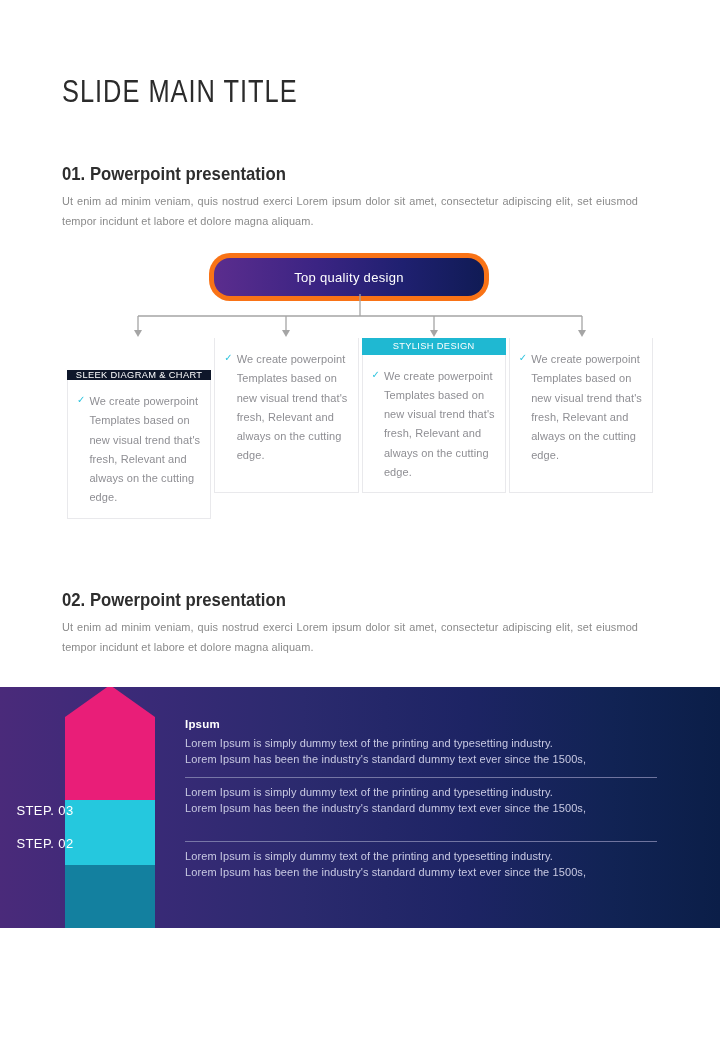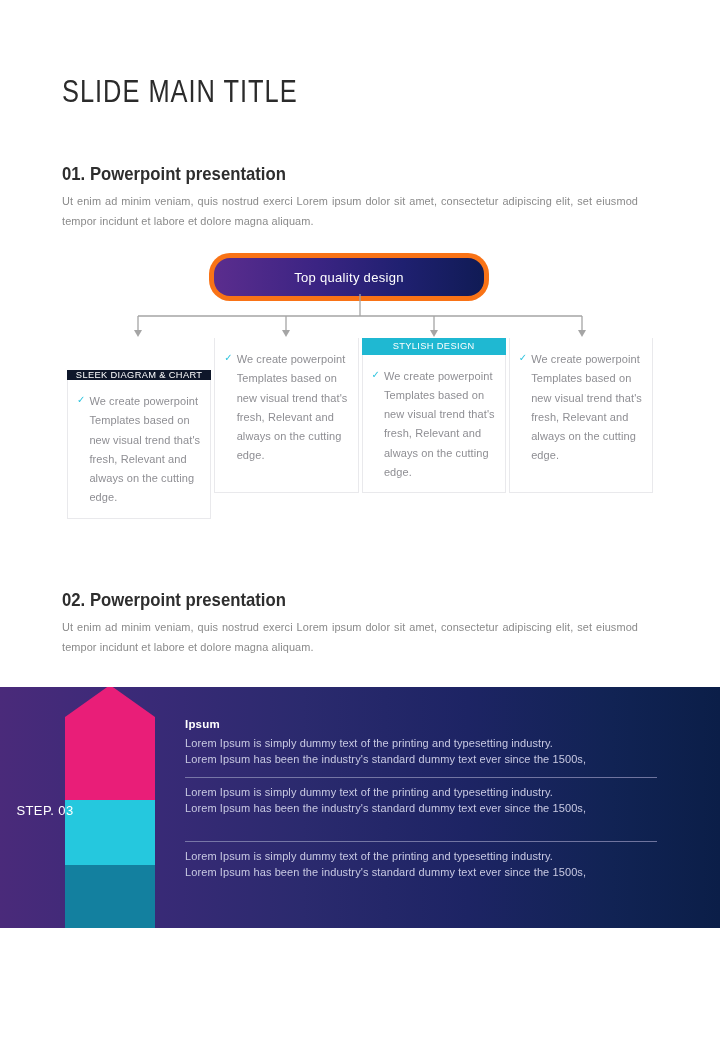--- a/index.html
+++ b/index.html
@@ -274,20 +274,23 @@
 
   <svg id="steps-svg" width="90" height="241" viewBox="0 0 90 241" style="position:absolute;left:65px;top:0;" xmlns="http://www.w3.org/2000/svg">
     <polygon id="shape-step1" points="0,241 0,178 45,146 90,178 90,241" fill="#13809f"></polygon>
     <polygon id="shape-step2" points="0,178 0,113 45,81 90,113 90,178" fill="#25c8de"></polygon>
     <polygon id="shape-step3" points="0,113 0,30 45,-2 90,30 90,113" fill="#e91e78"></polygon>
   </svg>
 
   <div class="step" style="top:0px;height:113px;margin-top:32px;">
     <span class="step-label">STEP. 03</span>
   </div>
+  <div class="step" style="top:113px;height:65px;">
+    <span class="step-label">STEP. 02</span>
+  </div>
 
 </div>
 
 <div class="info-block" id="block-goal">
   <div class="info-title">Ipsum</div>
   <div class="info-line">Lorem Ipsum is simply dummy text of the printing and typesetting industry.</div>
   <div class="info-line">Lorem Ipsum has been the industry's standard dummy text ever since the 1500s,</div>
 </div>
 <div class="divider" id="div-1"></div>
 

